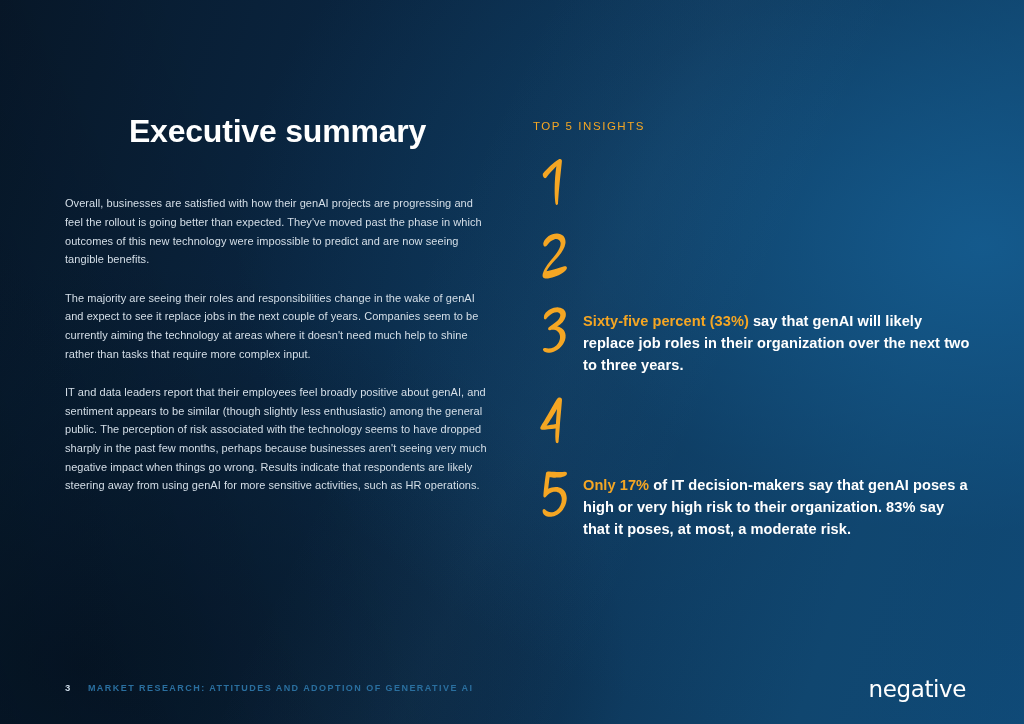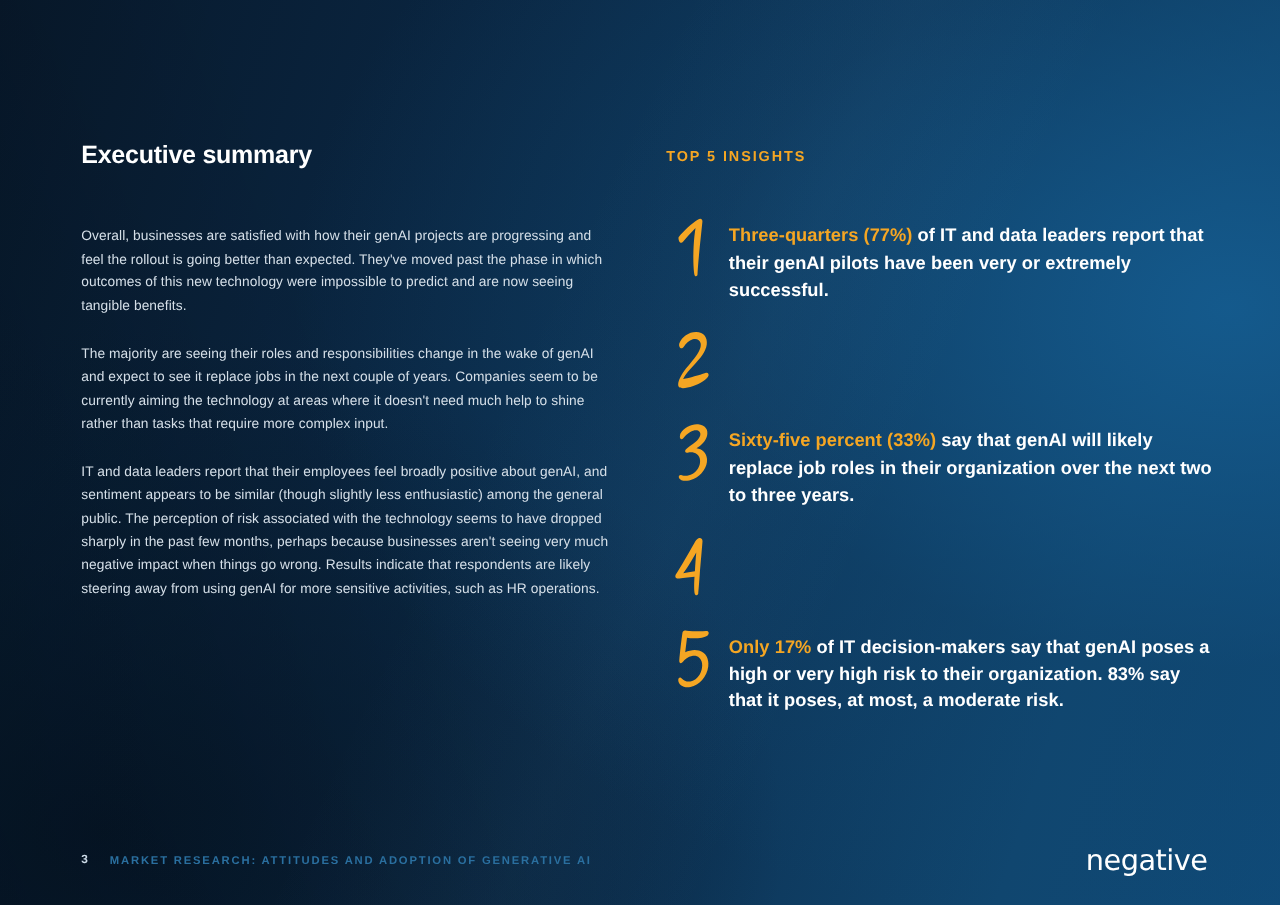--- a/index.html
+++ b/index.html
@@ -38,49 +38,50 @@
   }
 
   
   .left-col {
     position: absolute;
     left: 65px;
     top: 112px;
     width: 425px;
   }
   .page-title {
-    font-size: 20px;
+    font-size: 32px;
     font-weight: 700;
     color: #ffffff;
     letter-spacing: -0.2px;
     margin: 0 0 44px 0;
     line-height: 1.2;
+    text-align: center;
   }
   .body-para {
     font-size: 11px;
     line-height: 18.6px;
     color: #d5dfe8;
     margin: 0 0 20px 0;
     letter-spacing: 0.06px;
   }
   .body-para:last-child { margin-bottom: 0; }
 
   
   .right-col {
     position: absolute;
     left: 533px;
     top: 120px;
     width: 440px;
   }
   .insights-kicker {
     font-size: 11.5px;
-    font-weight: 700;
+    font-weight: 400;
     color: #f5a623;
     letter-spacing: 1.55px;
-    margin: 0 0 44px 0;
+    margin: 0 0 28px 0;
   }
   .insight-list {
     list-style: none;
     margin: 0;
     padding: 0;
   }
   .insight {
     display: flex;
     align-items: flex-start;
     margin-bottom: 22px;
@@ -164,23 +165,20 @@
     <div class="insights-kicker">TOP 5 INSIGHTS</div>
 
     <ul class="insight-list">
 
       <li class="insight">
         <span class="insight-num">
           <svg viewBox="0 0 46 52" xmlns="http://www.w3.org/2000/svg" aria-hidden="true">
             <path d="M10 17.5 C14 12.5, 20.5 6.5, 25.5 3.5 C27.5 2.4, 29.2 3.2, 28.9 5.6 C28.2 12.5, 26.6 27, 25.6 38.5 C25.3 42.4, 25.1 45.6, 25 47.6 C24.95 49.2, 23.0 49.4, 22.6 47.9 C21.7 44.2, 21.4 33.5, 21.9 24.8 C22.2 19.4, 22.8 14.1, 23.4 10.3 C19.6 14.1, 15.9 18.3, 13.4 21.4 C12.3 22.8, 10.6 22.1, 10.1 20.3 C9.8 19.3, 9.6 18.1, 10 17.5 Z" fill="#f5a623"></path>
           </svg>
         </span>
-        <span class="insight-text">
-          <span class="lead">Three-quarters (77%)</span><span> of IT and data leaders report that their genAI pilots have been very or extremely successful.</span>
-        </span>
       </li>
 
       <li class="insight">
         <span class="insight-num">
           <svg viewBox="0 0 46 52" xmlns="http://www.w3.org/2000/svg" aria-hidden="true">
             <path d="M10.5 12.5 C12.5 7.5, 18 3.5, 24 3.6 C29.8 3.7, 33.2 7.8, 32.4 13.6 C31.6 19.4, 27.2 24.6, 22.4 29.8 C18.6 33.9, 15.2 37.6, 13.5 41.2 C18.8 40.1, 26.4 38.0, 31.3 36.3 C33.4 35.6, 34.6 37.3, 33.5 39.2 C32.0 41.8, 27.4 44.8, 21.6 46.8 C16.2 48.7, 11.6 49.2, 10.2 47.6 C8.9 46.1, 9.6 42.6, 12.0 38.4 C14.9 33.3, 20.4 27.6, 23.7 23.0 C26.5 19.1, 28.1 15.5, 27.5 12.6 C26.9 9.8, 24.3 8.5, 21.2 9.4 C18.2 10.3, 15.6 12.8, 13.9 15.5 C12.9 17.1, 11.2 16.9, 10.6 15.4 C10.2 14.4, 10.2 13.3, 10.5 12.5 Z" fill="#f5a623"></path>
           </svg>
         </span>
       </li>
 

